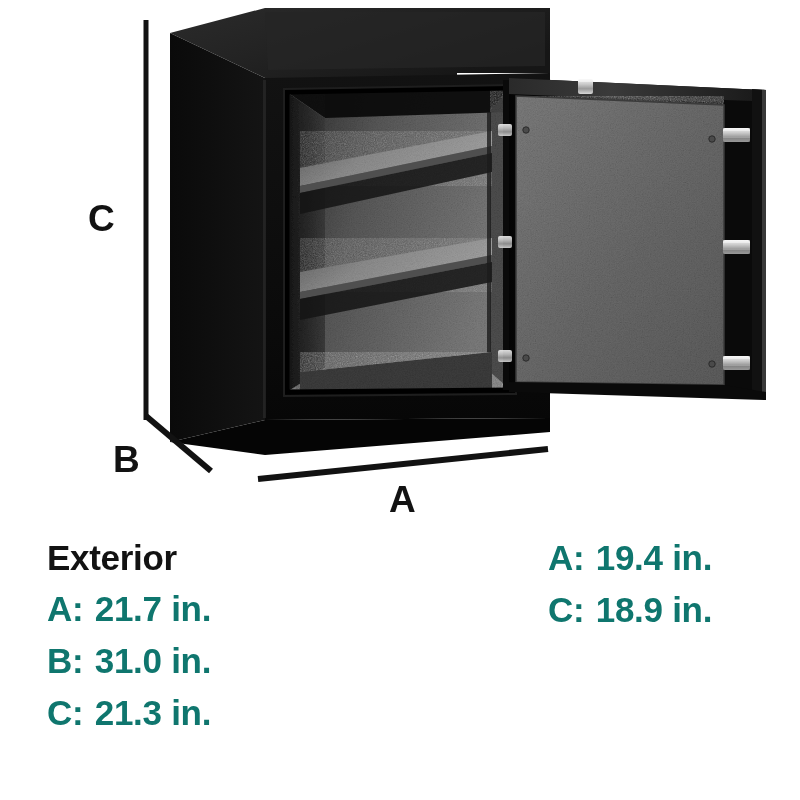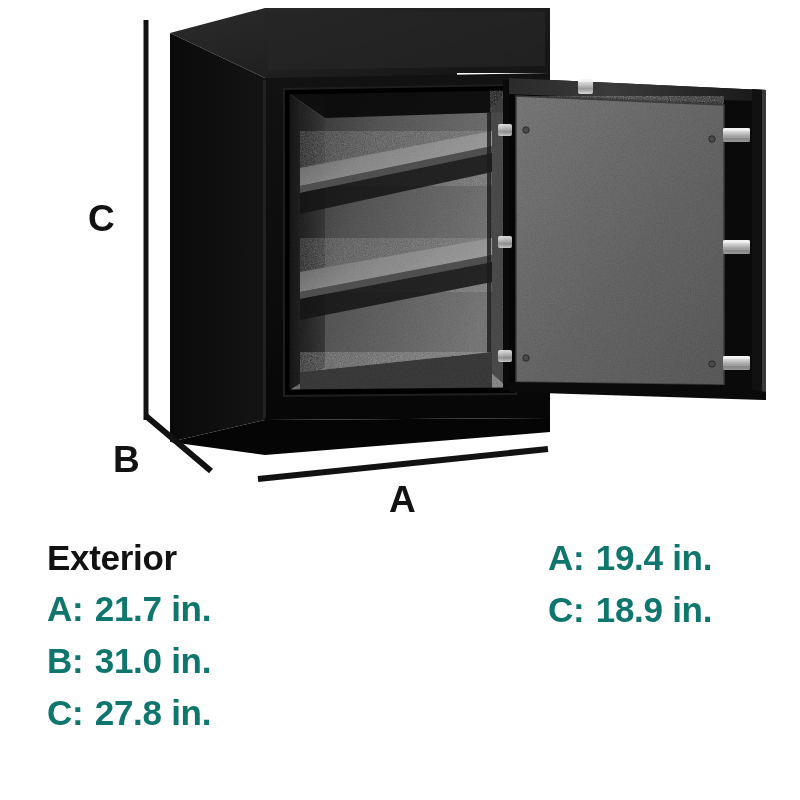--- a/index.html
+++ b/index.html
@@ -303,21 +303,21 @@
       <div class="spec-row">
         <span class="spec-key">A:</span>
         <span class="spec-val">21.7 in.</span>
       </div>
       <div class="spec-row">
         <span class="spec-key">B:</span>
         <span class="spec-val">31.0 in.</span>
       </div>
       <div class="spec-row">
         <span class="spec-key">C:</span>
-        <span class="spec-val">27.8 in.</span>
+        <span class="spec-val">21.3 in.</span>
       </div>
     </div>
 
     <div class="spec-col" id="spec-col-interior">
 
       <div class="spec-row">
         <span class="spec-key">A:</span>
         <span class="spec-val">19.4 in.</span>
       </div>
       <div class="spec-row">

